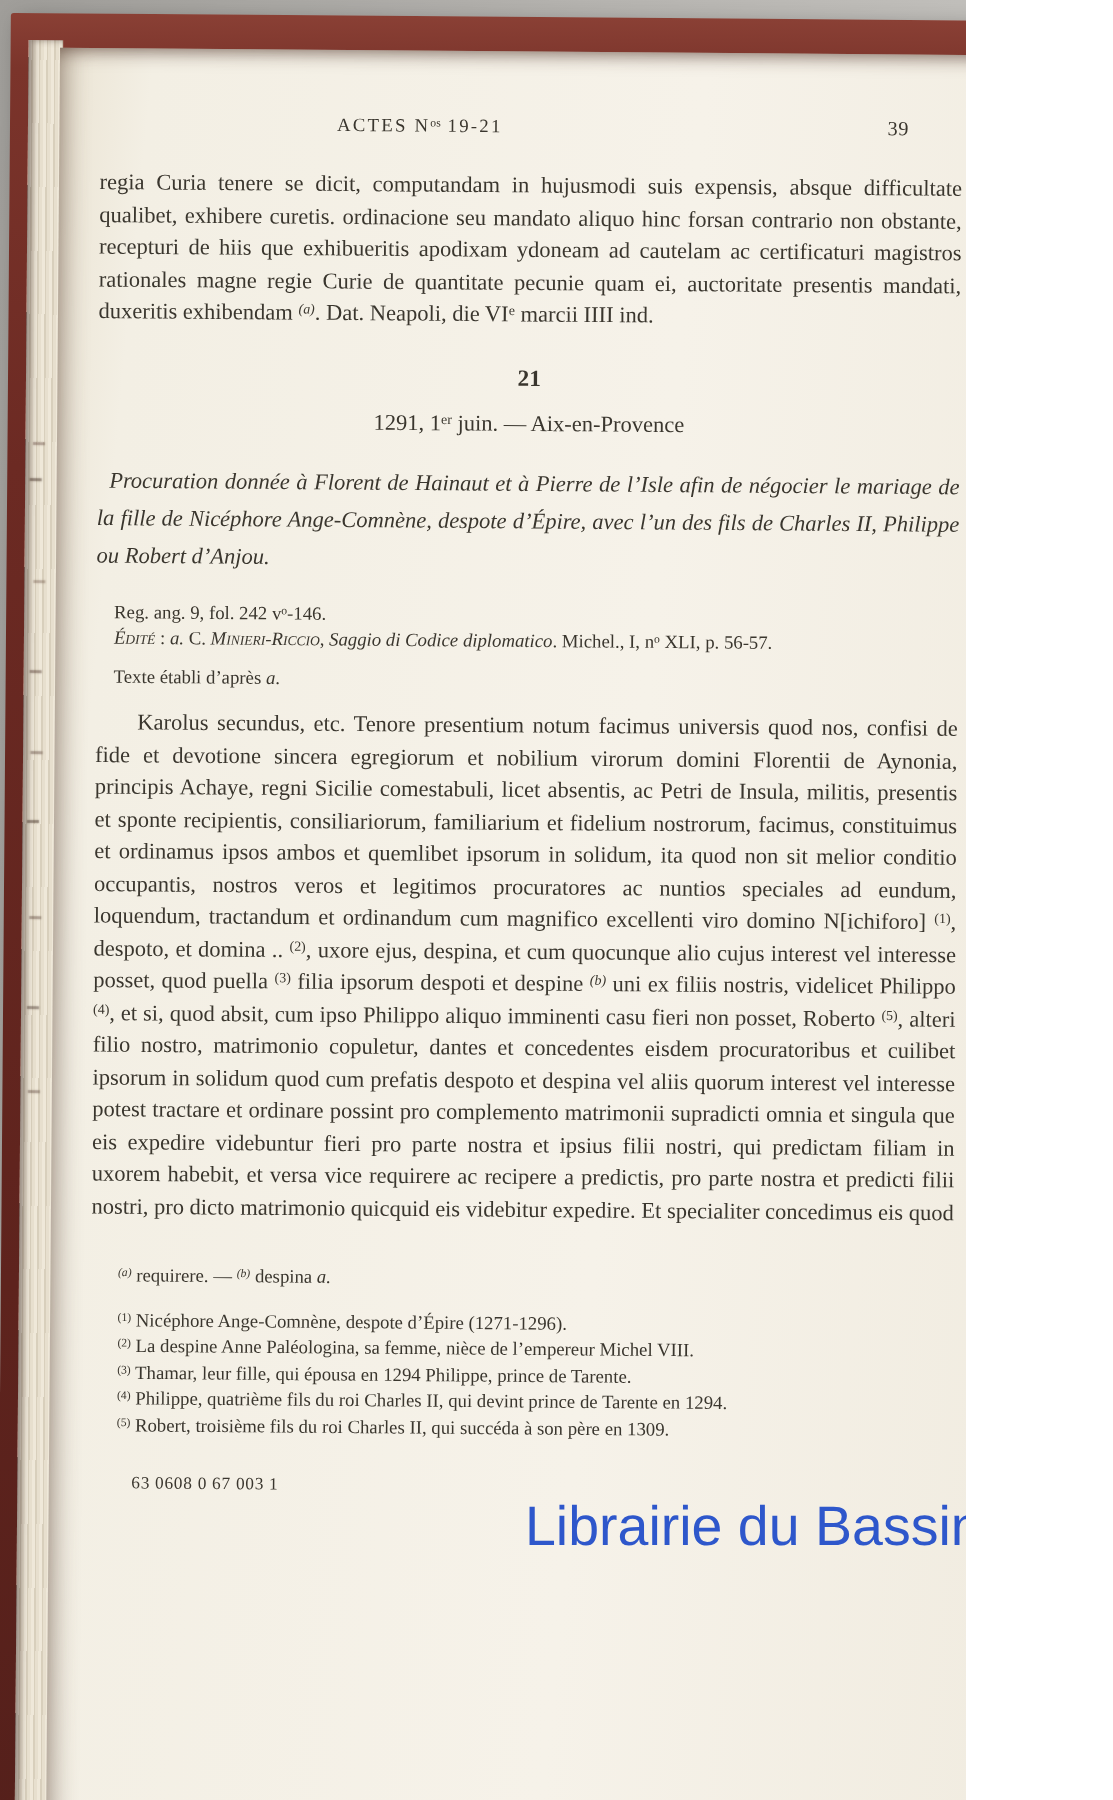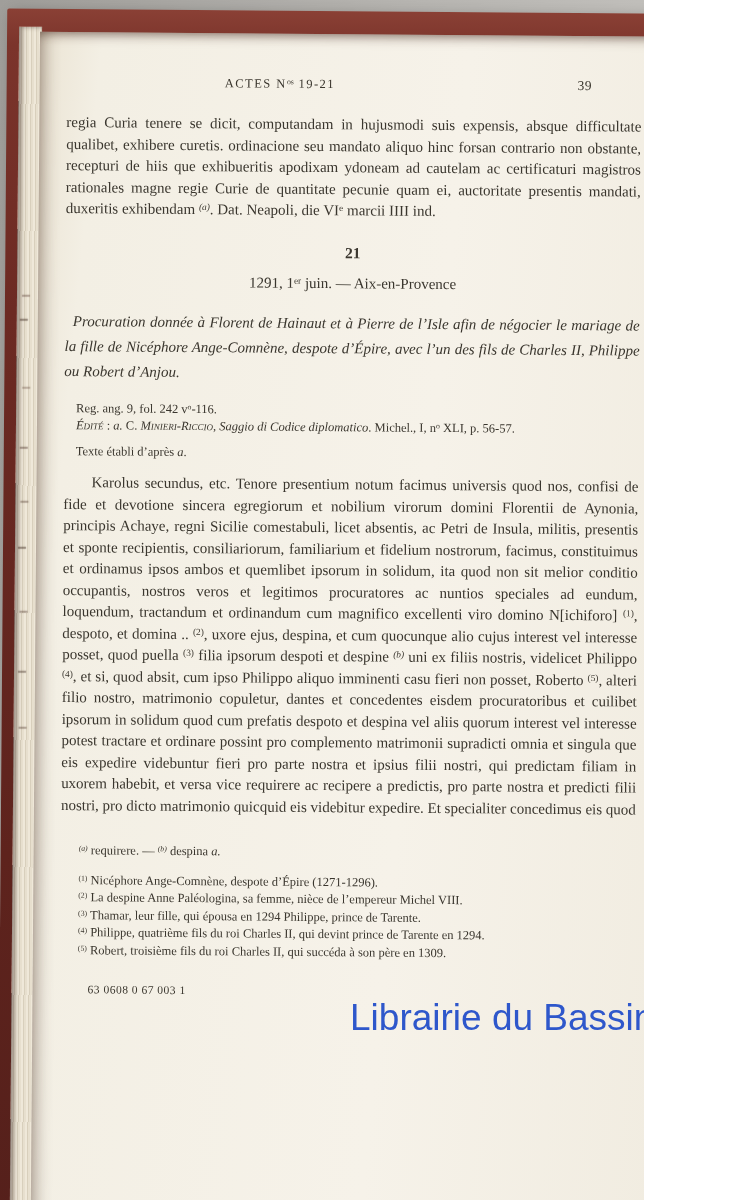--- a/index.html
+++ b/index.html
@@ -45,21 +45,21 @@
       inset 0 10px 12px -8px rgba(60,30,20,0.55),
       inset -4px 0 8px -4px rgba(120,100,80,0.30);
   }
 
   .content {
     position: relative; padding: 40px 80px 0 27px;
     font-size: 15px; line-height: 21.5px; color: #3a362e;
   }
   .running-header { position: relative; height: 20px; margin-bottom: 20px; font-size: 12.5px; }
   .rh-title { position: absolute; left: 158px; top: 0; letter-spacing: 1.5px; white-space: nowrap; }
-  .rh-num { position: absolute; left: 511px; top: -1px; font-size: 13.5px; letter-spacing: 0.5px; }
+  .rh-num { position: absolute; left: 525px; top: -1px; font-size: 13.5px; letter-spacing: 0.5px; }
 
   .para { text-align: justify; }
   sup { font-size: 0.62em; line-height: 0; vertical-align: 0.45em; letter-spacing: normal; }
   .it { font-style: italic; }
   .sc { font-variant: small-caps; font-style: italic; }
 
   .act-number { text-align: center; font-weight: bold; font-size: 15.5px; margin-top: 20px; }
   .date-line { text-align: center; font-size: 15px; margin-top: 10px; }
   .summary { margin-top: 16px; font-style: italic; text-align: justify; text-indent: 8px; line-height: 25px; }
 
@@ -100,21 +100,21 @@
 
         <p class="para"><span>regia Curia tenere se dicit, computandam in hujusmodi suis expensis, absque difficultate qualibet, exhibere curetis. ordinacione seu mandato aliquo hinc forsan contrario non obstante, recepturi de hiis que exhibueritis apodixam ydoneam ad cautelam ac certificaturi magistros rationales magne regie Curie de quantitate pecunie quam ei, auctoritate presentis mandati, duxeritis exhibendam </span><sup class="it">(a)</sup><span>. Dat. Neapoli, die VI</span><sup>e</sup><span> marcii IIII ind.</span></p>
 
         <div class="act-number">21</div>
 
         <div class="date-line"><span>1291, 1</span><sup>er</sup><span> juin. — Aix-en-Provence</span></div>
 
         <p class="summary">Procuration donnée à Florent de Hainaut et à Pierre de l’Isle afin de négocier le mariage de la fille de Nicéphore Ange-Comnène, despote d’Épire, avec l’un des fils de Charles II, Philippe ou Robert d’Anjou.</p>
 
         <div class="refs">
-          <div><span>Reg. ang. 9, fol. 242 v</span><sup>o</sup><span>-116.</span></div>
+          <div><span>Reg. ang. 9, fol. 242 v</span><sup>o</sup><span>-146.</span></div>
           <div><span class="sc">Édité</span><span> : </span><span class="it">a.</span><span> C. </span><span class="sc">Minieri-Riccio</span><span>, </span><span class="it">Saggio di Codice diplomatico</span><span>. Michel., I, n</span><sup>o</sup><span> XLI, p. 56-57.</span></div>
           <div class="basis"><span>Texte établi d’après </span><span class="it">a</span><span>.</span></div>
         </div>
 
         <p class="para body-para"><span>Karolus secundus, etc. Tenore presentium notum facimus universis quod nos, confisi de fide et devotione sincera egregiorum et nobilium virorum domini Florentii de Aynonia, principis Achaye, regni Sicilie comestabuli, licet absentis, ac Petri de Insula, militis, presentis et sponte recipientis, consiliariorum, familiarium et fidelium nostrorum, facimus, constituimus et ordinamus ipsos ambos et quemlibet ipsorum in solidum, ita quod non sit melior conditio occupantis, nostros veros et legitimos procuratores ac nuntios speciales ad eundum, loquendum, tractandum et ordinandum cum magnifico excellenti viro domino N[ichiforo] </span><sup>(1)</sup><span>, despoto, et domina .. </span><sup>(2)</sup><span>, uxore ejus, despina, et cum quocunque alio cujus interest vel interesse posset, quod puella </span><sup>(3)</sup><span> filia ipsorum despoti et despine </span><sup class="it">(b)</sup><span> uni ex filiis nostris, videlicet Philippo </span><sup>(4)</sup><span>, et si, quod absit, cum ipso Philippo aliquo imminenti casu fieri non posset, Roberto </span><sup>(5)</sup><span>, alteri filio nostro, matrimonio copuletur, dantes et concedentes eisdem procuratoribus et cuilibet ipsorum in solidum quod cum prefatis despoto et despina vel aliis quorum interest vel interesse potest tractare et ordinare possint pro complemento matrimonii supradicti omnia et singula que eis expedire videbuntur fieri pro parte nostra et ipsius filii nostri, qui predictam filiam in uxorem habebit, et versa vice requirere ac recipere a predictis, pro parte nostra et predicti filii nostri, pro dicto matrimonio quicquid eis videbitur expedire. Et specialiter concedimus eis quod</span></p>
 
         <div class="footnotes">
           <div class="apparatus"><sup class="it">(a)</sup><span> requirere. — </span><sup class="it">(b)</sup><span> despina </span><span class="it">a.</span></div>
           <div class="notes">
             <div class="note"><sup>(1)</sup> <span>Nicéphore Ange-Comnène, despote d’Épire (1271-1296).</span></div>

